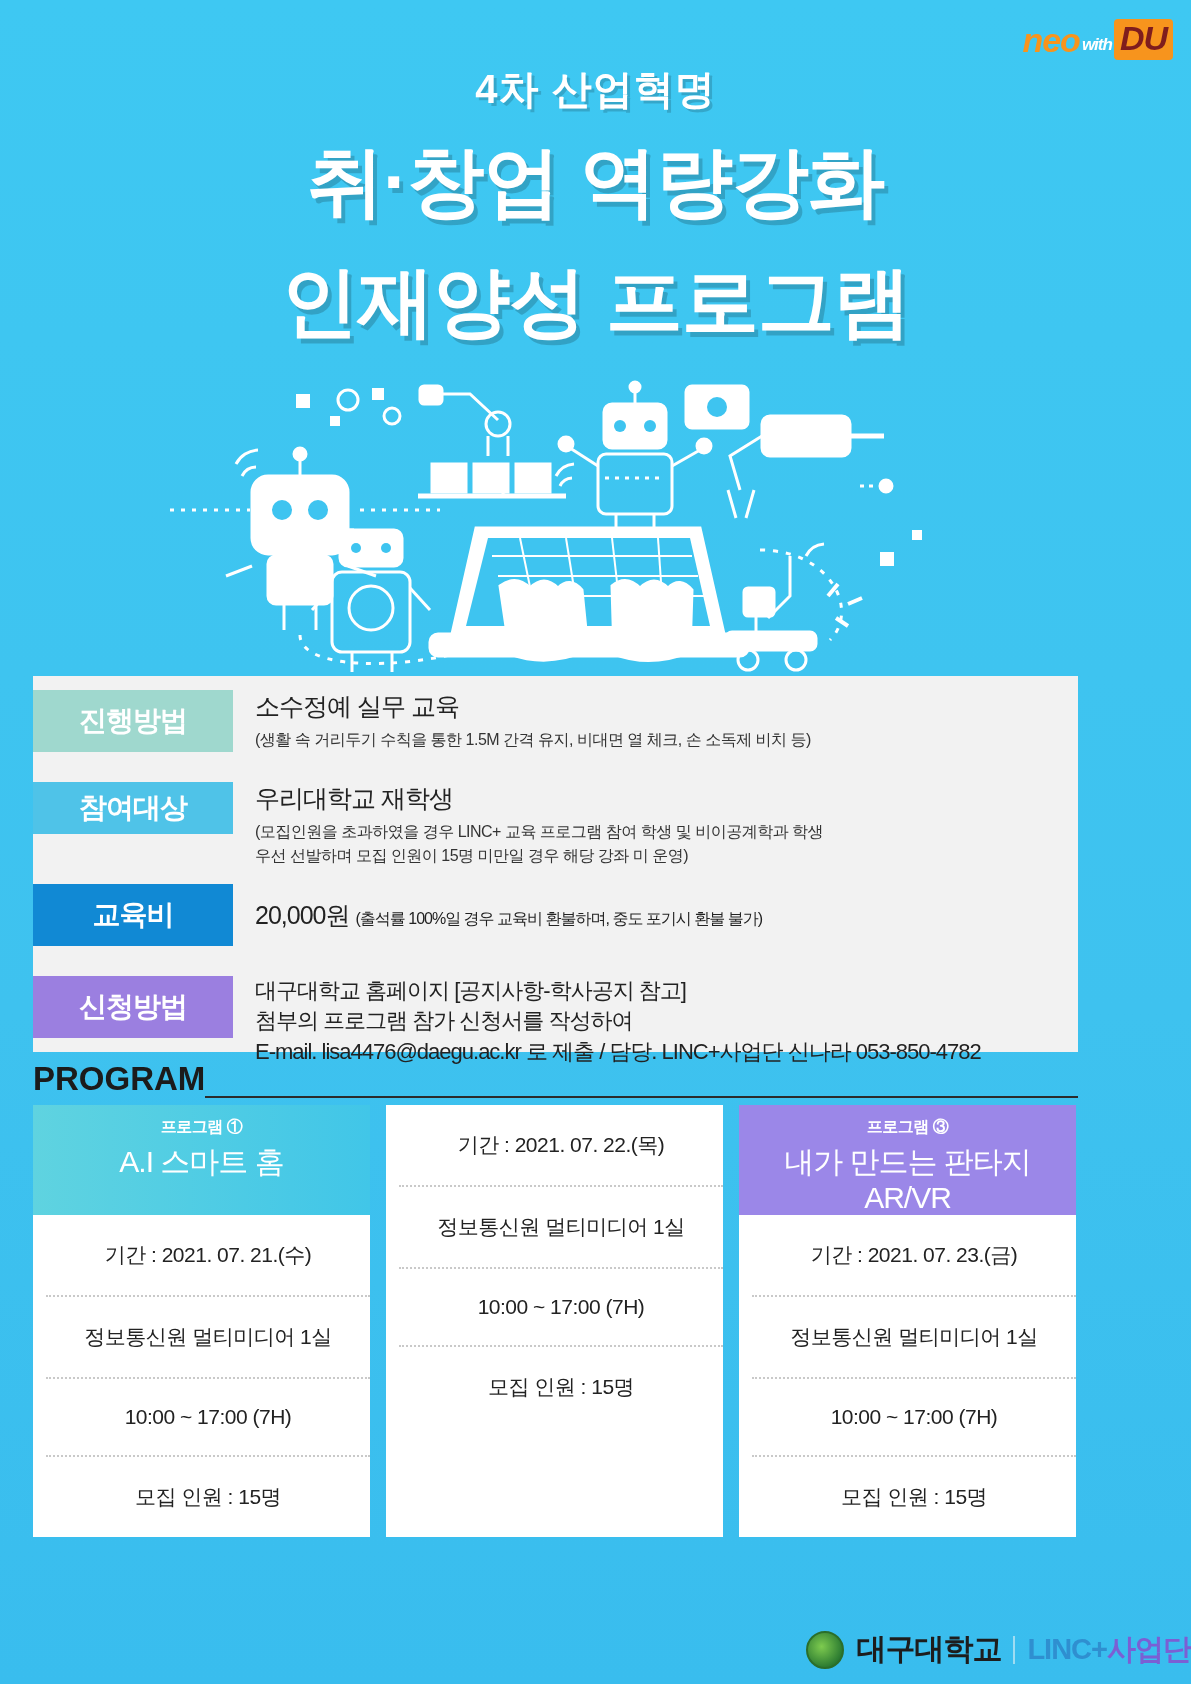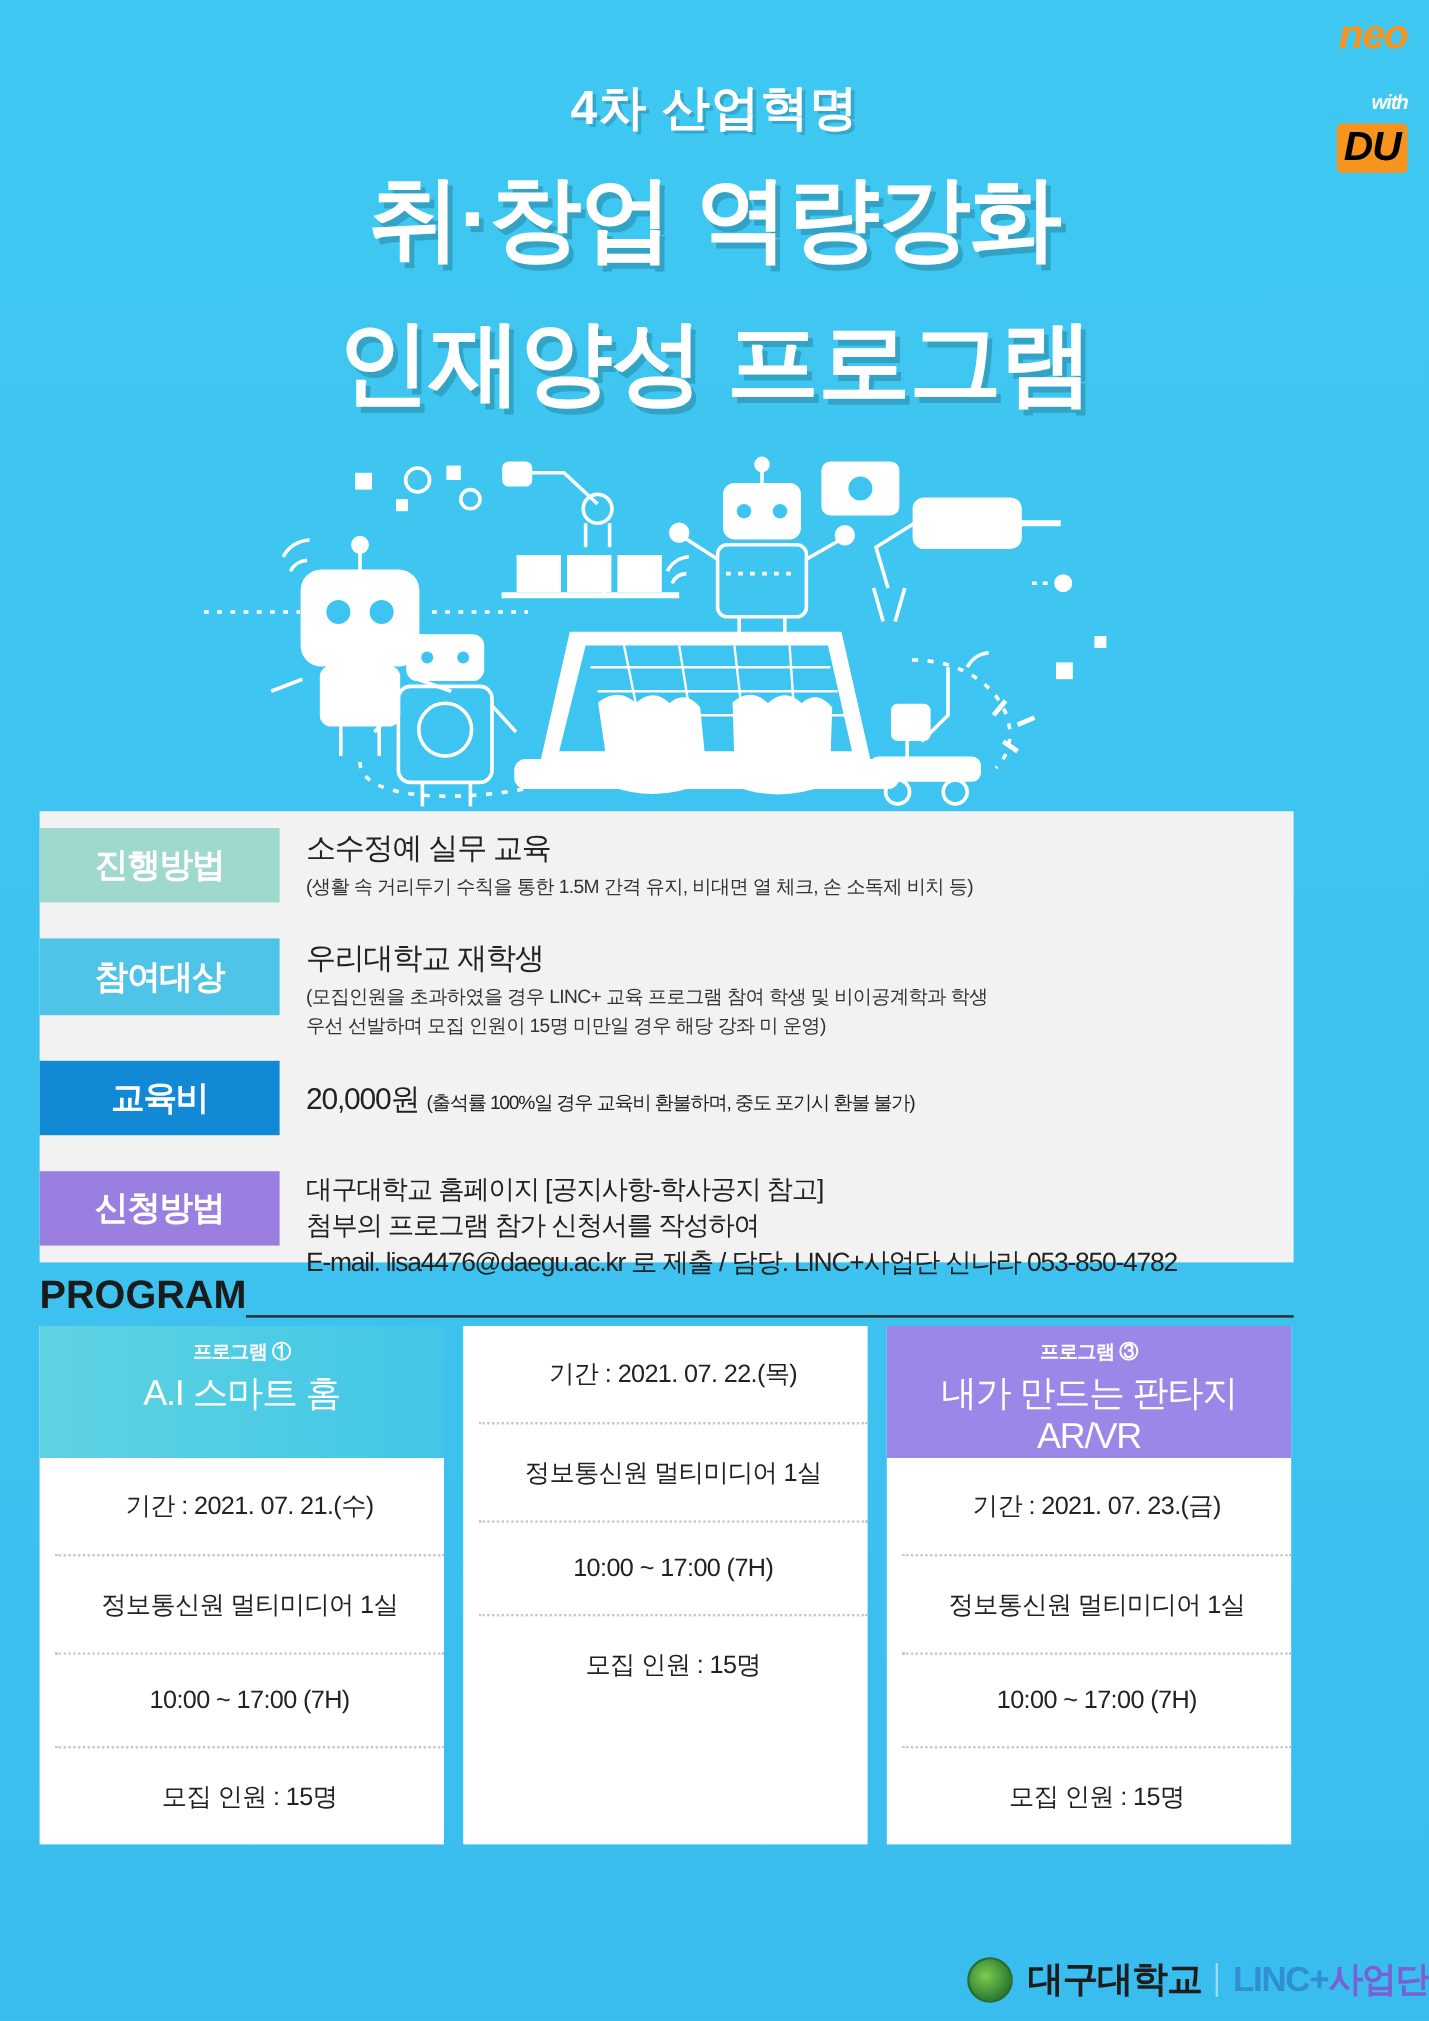--- a/index.html
+++ b/index.html
@@ -12,26 +12,26 @@
   .poster {
     position: relative;
     width: 1191px; height: 1684px;
     background: linear-gradient(180deg, #3ec8f2 0%, #3ec2ef 60%, #39bdee 100%);
   }
 
   
   .brand-logo {
     position: absolute; top: 10px; right: 18px;
     font-size: 34px; font-weight: bold; letter-spacing: -1px;
-    display: flex; align-items: flex-end; gap: 2px; flex-direction: column;
+    display: flex; align-items: flex-end; gap: 2px;
   }
   .brand-neo { color: #f7941d; font-style: italic; }
   .brand-with { color: #ffffff; font-size: 17px; padding-bottom: 5px; font-style: italic; margin-top: 25px;}
   .brand-du {
-    color: #000000; background: #f7941d; padding: 0 6px 2px 6px;
+    color: #7f1d1d; background: #f7941d; padding: 0 6px 2px 6px;
     border-radius: 4px; font-style: italic;
   }
 
   
   .headline { position: absolute; top: 62px; left: 0; width: 100%; text-align: center; }
   .hl-sub {
     color: #ffffff; font-size: 40px; font-weight: bold; letter-spacing: 1px;
     text-shadow: 3px 3px 0 rgba(0,0,0,.16);
   }
   .hl-main1 {
@@ -244,21 +244,21 @@
 
     <div class="info-row" style="top:14px; left:0;">
       <div class="info-tag tag1">진행방법</div>
       <div class="info-body">
         <div class="info-title">소수정예 실무 교육</div>
         <div class="info-note">(생활 속 거리두기 수칙을 통한 1.5M 간격 유지, 비대면 열 체크, 손 소독제 비치 등)</div>
       </div>
     </div>
 
     <div class="info-row" style="top:106px; left:0;">
-      <div class="info-tag tag2" style="height:64px;">참여대상</div>
+      <div class="info-tag tag2" style="height:52px;">참여대상</div>
       <div class="info-body">
         <div class="info-title">우리대학교 재학생</div>
         <div class="info-note">(모집인원을 초과하였을 경우 LINC+ 교육 프로그램 참여 학생 및 비이공계학과 학생</div>
         <div class="info-note">우선 선발하며 모집 인원이 15명 미만일 경우 해당 강좌 미 운영)</div>
       </div>
     </div>
 
     <div class="info-row" style="top:208px; left:0; align-items:center;">
       <div class="info-tag tag3" style="height:62px;">교육비</div>
       <div class="info-body">

